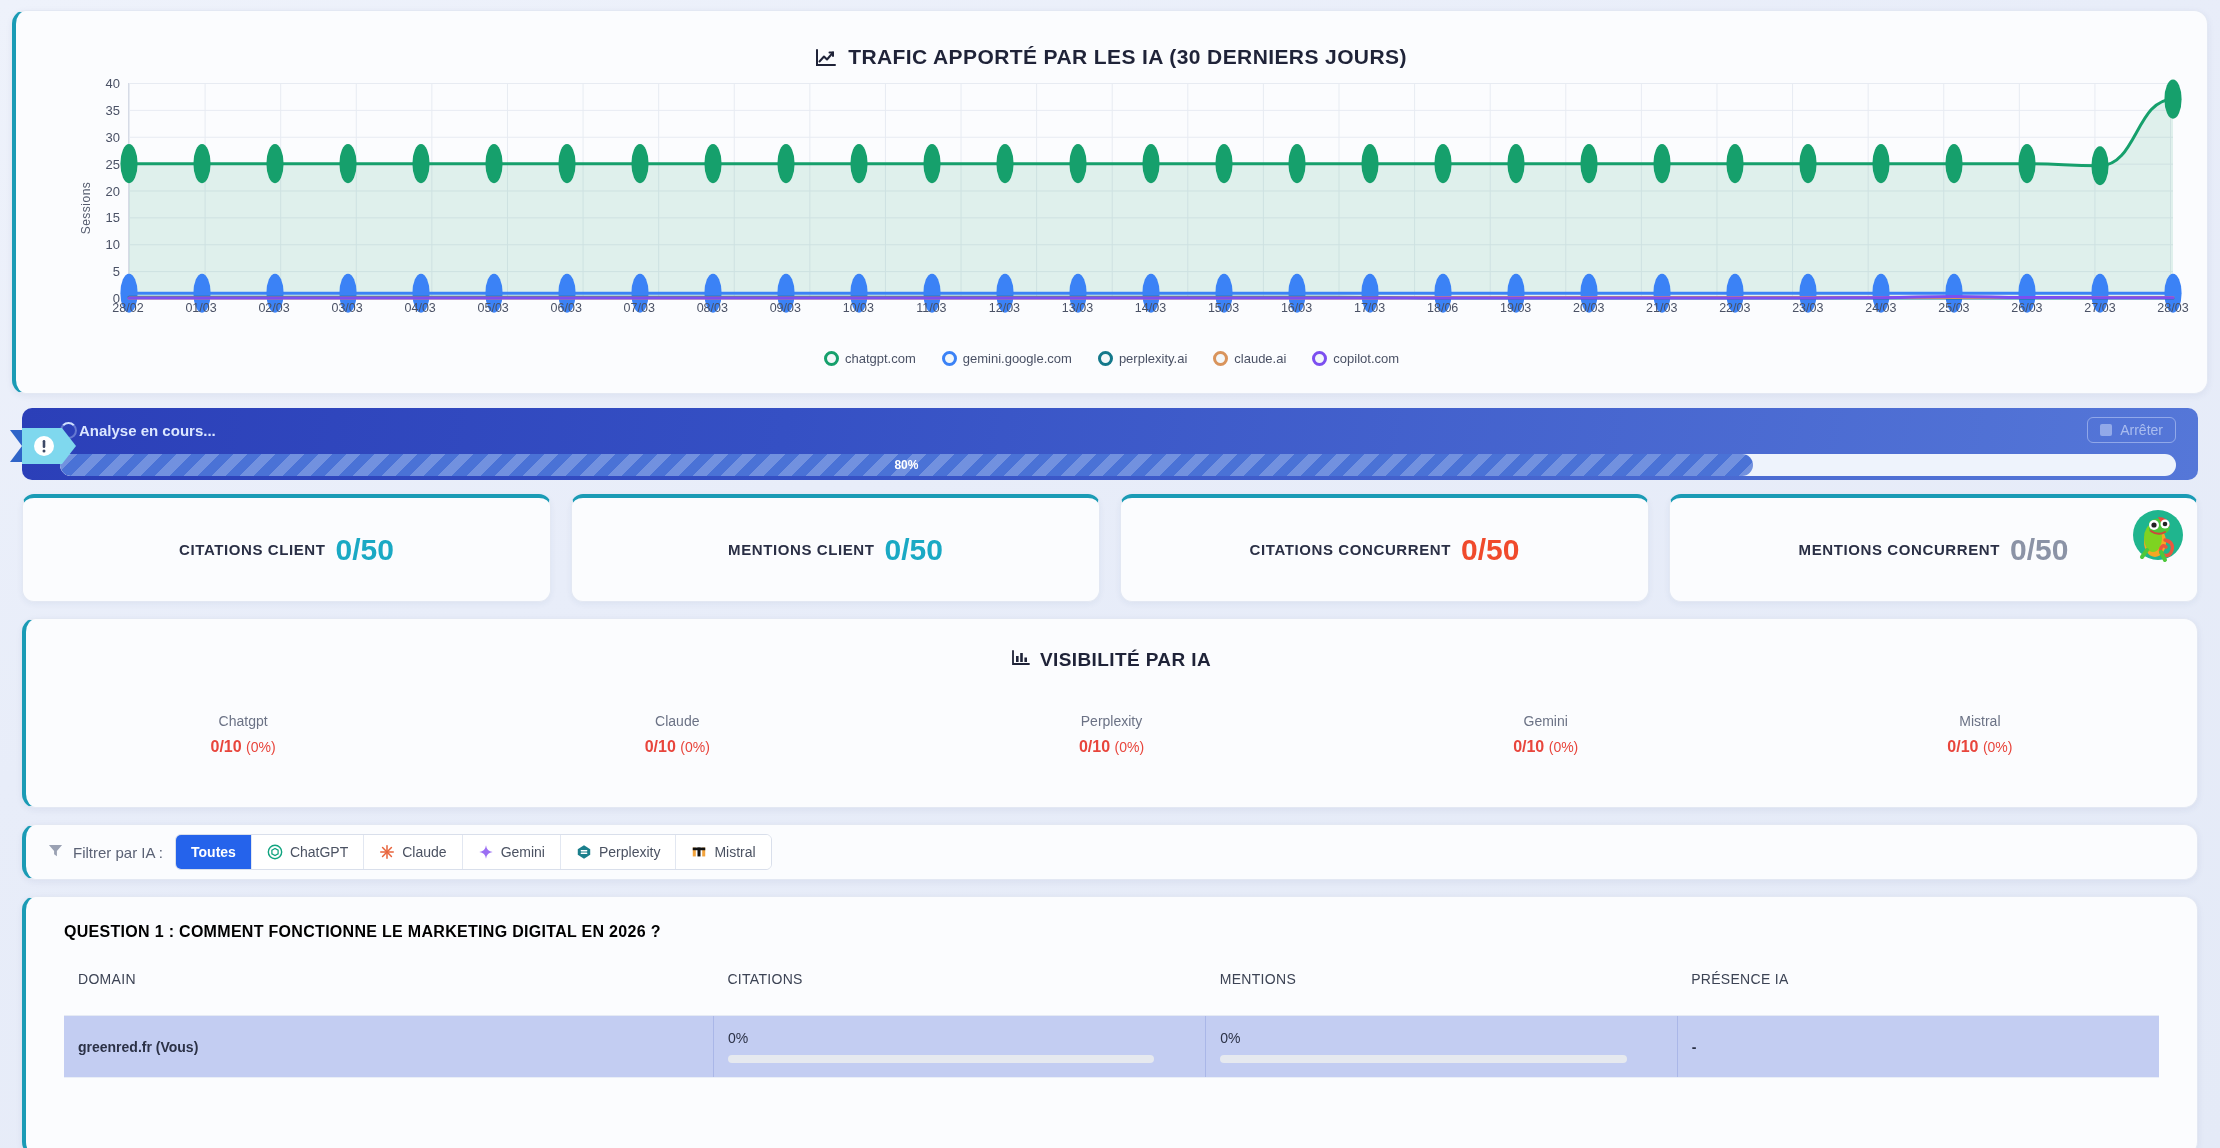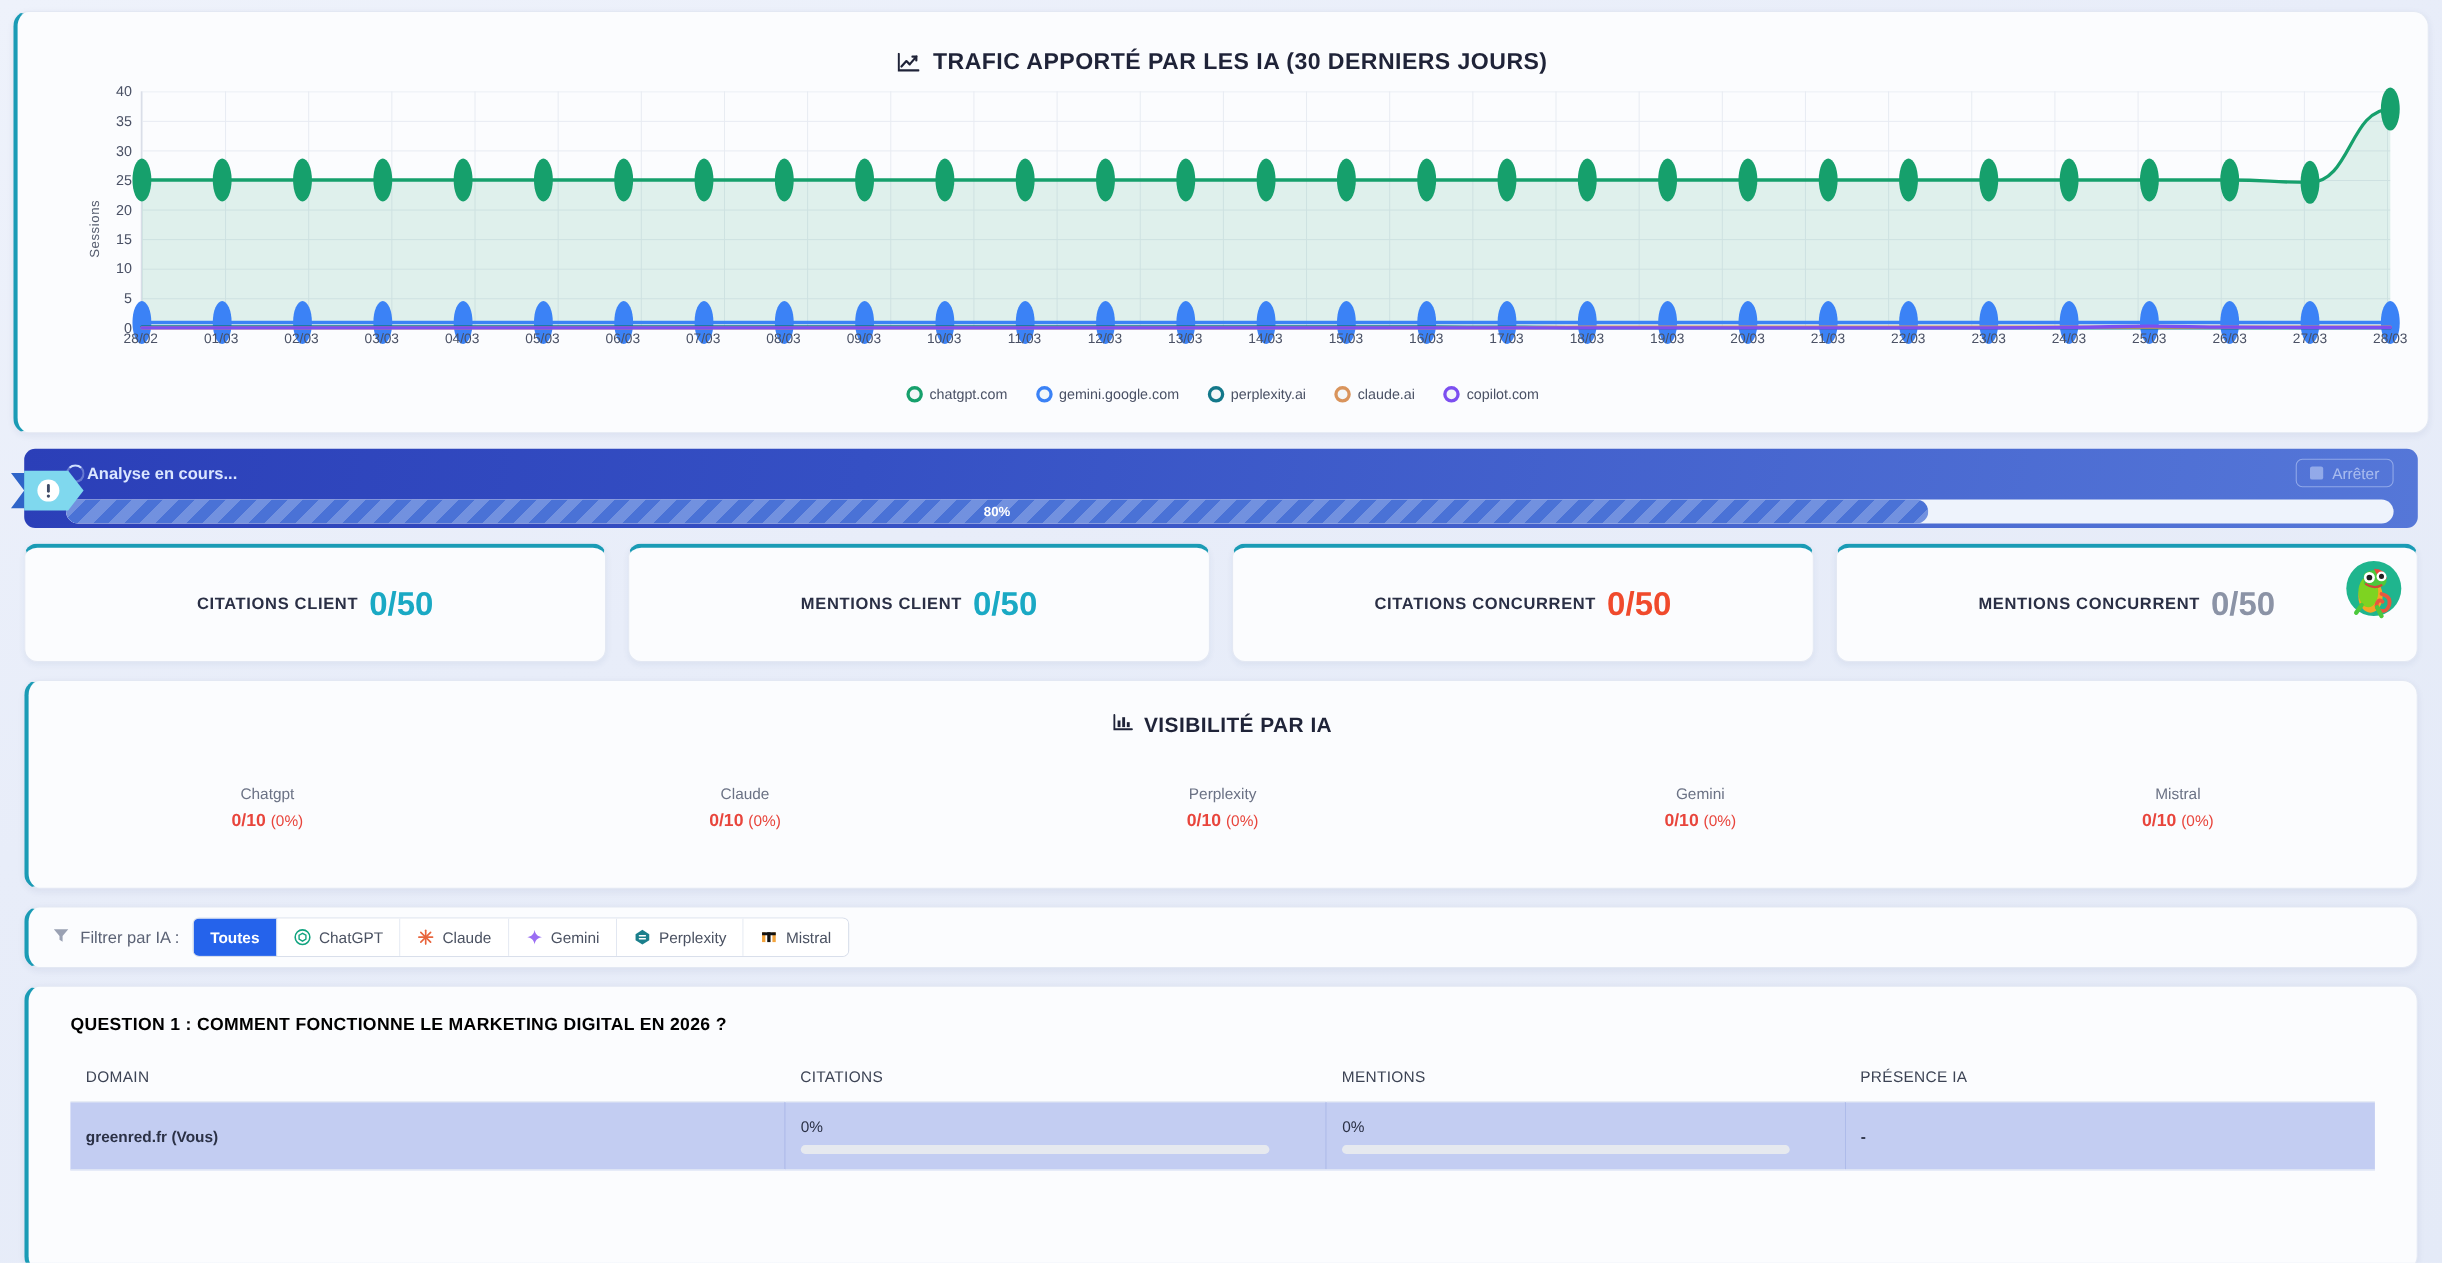--- a/index.html
+++ b/index.html
@@ -137,21 +137,21 @@
   }
   .seg button:last-child { border-right: 0; }
   .seg button.active { background: #2563eb; color: #fff; font-weight: 700; }
 
   
   .q-card { margin: 0 10px 0 10px; height: 260px; padding: 26px 38px 0 38px; overflow: hidden; }
   .q-title { font-size: 16px; font-weight: 700; letter-spacing: .3px; color: #000000; margin-bottom: 30px; }
   table { width: 100%; border-collapse: collapse; table-layout: fixed; }
   th {
     text-align: left; font-size: 14px; font-weight: 400; color: #3c4354; letter-spacing: .3px;
-    padding: 0 0 14px 14px; border-bottom: 1px solid #e5eaf4;
+    padding: 0 0 28px 14px; border-bottom: 1px solid #e5eaf4;
   }
   td { padding: 14px 14px; border-bottom: 1px solid #e9eef7; vertical-align: middle; font-size: 14px; color: #2b3146; }
   tr.you td { background: #c3cdf2; font-weight: 700; }
   tr.you td.cell-bd { border-left: 1px solid #aab7e8; }
   td.cell-bd { border-left: 1px solid #eef1f8; }
   .bar-track { height: 8px; background: #e6e9ef; border-radius: 4px; margin-top: 9px; width: 92%; }
   .pctxt { font-size: 14px; color: #2b3146; font-weight: 400; }
 </style>
 </head>
 <body>
@@ -263,21 +263,21 @@
           <span style="left: 28.5714%;">08/03</span>
           <span style="left: 32.1429%;">09/03</span>
           <span style="left: 35.7143%; text-align: center;">10/03</span>
           <span style="left: 39.2857%;">11/03</span>
           <span style="left: 42.8571%;">12/03</span>
           <span style="left: 46.4286%;">13/03</span>
           <span style="left: 50%;">14/03</span>
           <span style="left: 53.5714%;">15/03</span>
           <span style="left: 57.1429%;">16/03</span>
           <span style="left: 60.7143%;">17/03</span>
-          <span style="left: 64.2857%;">18/03</span>
+          <span style="left: 64.2857%;">18/06</span>
           <span style="left: 67.8571%;">19/03</span>
           <span style="left: 71.4286%;">20/03</span>
           <span style="left: 75%;">21/03</span>
           <span style="left: 78.5714%;">22/03</span>
           <span style="left: 82.1429%;">23/03</span>
           <span style="left: 85.7143%;">24/03</span>
           <span style="left: 89.2857%;">25/03</span>
           <span style="left: 92.8571%;">26/03</span>
           <span style="left: 96.4286%;">27/03</span>
           <span style="left: 100%;">28/03</span>

